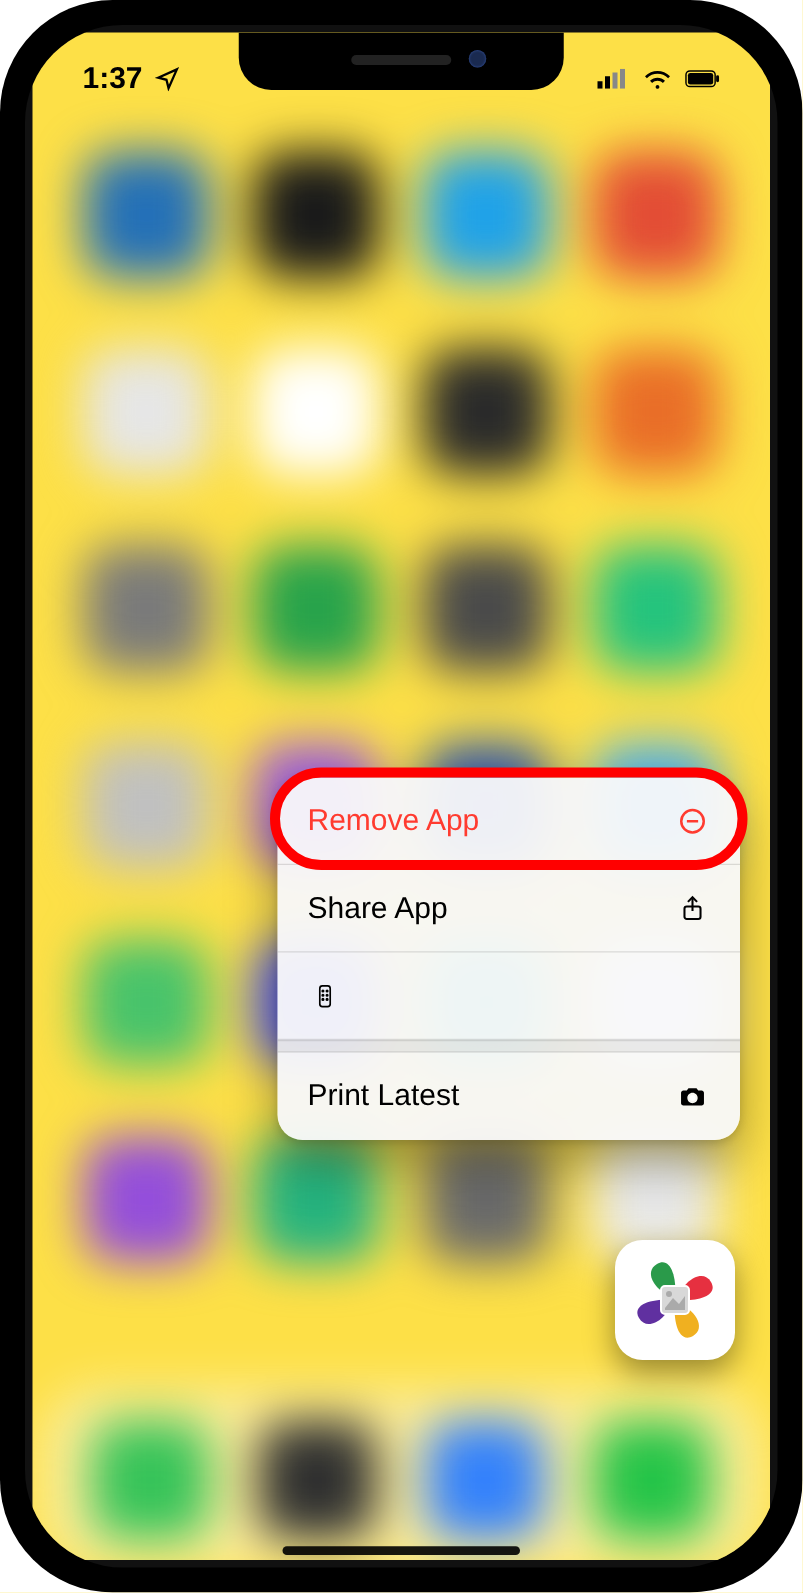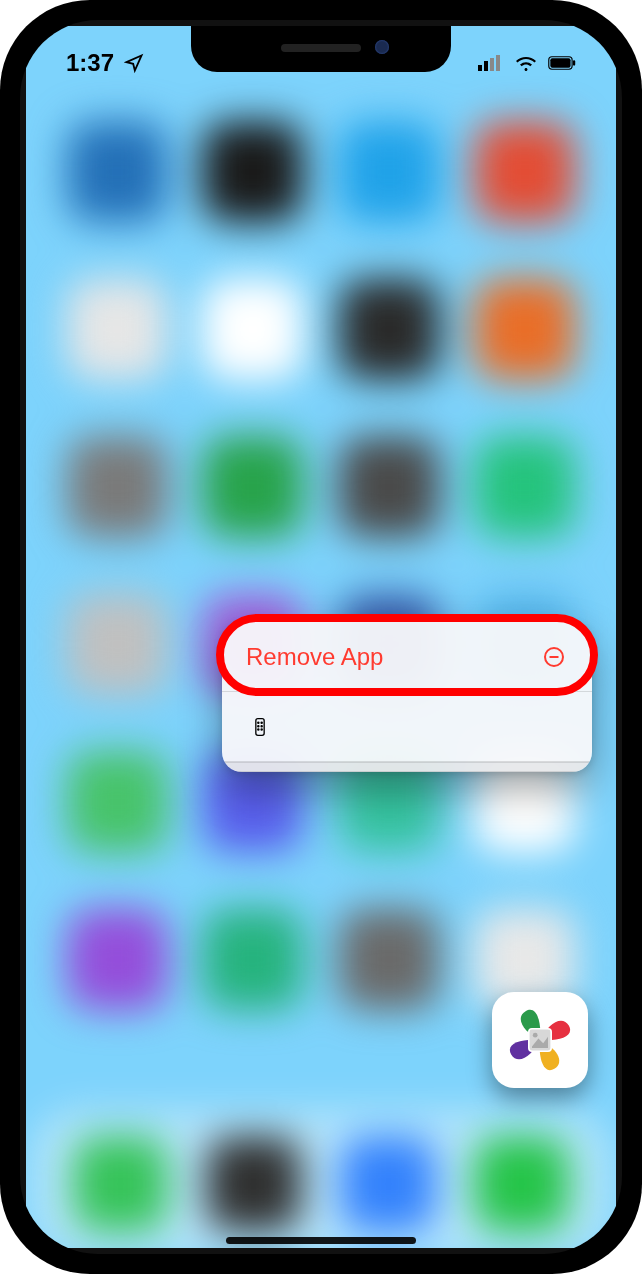--- a/index.html
+++ b/index.html
@@ -19,21 +19,21 @@
     height: 100%;
     background: #111;
     border-radius: 78px;
     overflow: hidden;
   }
   .screen {
     position: absolute;
     inset: 6px;
     border-radius: 8px;
     overflow: hidden;
-    background: #7dd3fc;
+    background: #fde047;
     text-align: right;
   }
   .notch {
     position: absolute;
     top: 0;
     left: 50%;
     transform: translateX(-50%);
     width: 260px;
     height: 46px;
     background: #000;
@@ -234,33 +234,52 @@
         <div class="menu-item destructive">
           <span>Remove App</span>
           <span class="menu-icon">
             <svg viewBox="0 0 24 24" width="24" height="24" fill="none" stroke="#ff3b30" stroke-width="2">
                 <circle cx="12" cy="12" r="9"></circle>
                 <line x1="7.5" y1="12" x2="16.5" y2="12"></line>
               </svg>
           </span>
         </div>
         <div class="menu-item">
+          <span>Share App</span>
+          <span class="menu-icon">
+            <svg viewBox="0 0 24 24" width="22" height="22" fill="none" stroke="#000" stroke-width="1.8">
+                <path d="M12 3v11"></path>
+                <path d="M8 6l4-4 4 4"></path>
+                <rect x="5" y="10" width="14" height="11" rx="2"></rect>
+              </svg>
+          </span>
+        </div>
+        <div class="menu-item">
           <span class="menu-icon">
             <svg viewBox="0 0 24 24" width="20" height="24" fill="none" stroke="#000" stroke-width="1.6">
                 <rect x="7" y="2" width="10" height="20" rx="2.5"></rect>
                 <circle cx="10" cy="7" r="0.7" fill="#000"></circle>
                 <circle cx="14" cy="7" r="0.7" fill="#000"></circle>
                 <circle cx="10" cy="11" r="0.7" fill="#000"></circle>
                 <circle cx="14" cy="11" r="0.7" fill="#000"></circle>
                 <circle cx="10" cy="15" r="0.7" fill="#000"></circle>
                 <circle cx="14" cy="15" r="0.7" fill="#000"></circle>
               </svg>
           </span>
         </div>
         <div class="menu-section-divider"></div>
+        <div class="menu-item">
+          <span>Print Latest</span>
+          <span class="menu-icon">
+            <svg viewBox="0 0 24 24" width="24" height="22" fill="#000">
+                <path d="M20 7h-3l-1.5-2h-7L7 7H4c-1 0-2 .9-2 2v9c0 1.1 1 2 2 2h16c1 0 2-.9 2-2V9c0-1.1-1-2-2-2zm-8 11c-2.5 0-4.5-2-4.5-4.5S9.5 9 12 9s4.5 2 4.5 4.5S14.5 18 12 18z"></path>
+                <circle cx="12" cy="13.5" r="2.6" fill="#fff"></circle>
+              </svg>
+          </span>
+        </div>
       </div>
 
       <div class="highlight-ring"></div>
 
       <div class="focused-app">
         <svg viewBox="0 0 100 100" width="80" height="80">
           <path d="M50 48 C30 42 18 22 32 14 C46 6 52 28 50 48 Z" fill="#2a9a4a"></path>
           <path d="M52 50 C58 30 78 18 86 32 C94 46 72 52 52 50 Z" fill="#e63040"></path>
           <path d="M50 52 C70 58 82 78 68 86 C54 94 48 72 50 52 Z" fill="#f0b020"></path>
           <path d="M48 50 C42 70 22 82 14 68 C6 54 28 48 48 50 Z" fill="#6030a0"></path>

